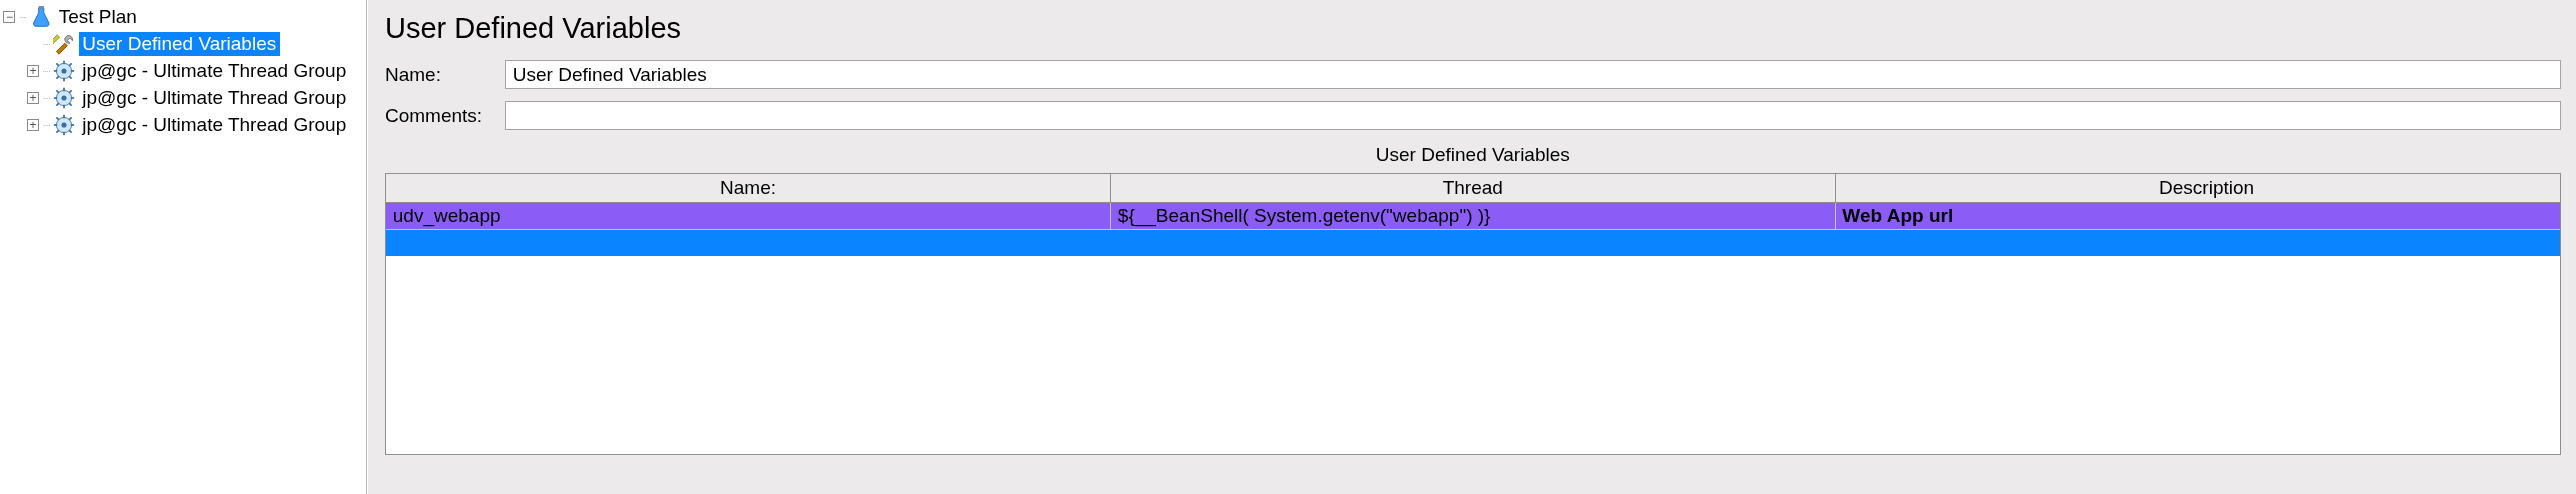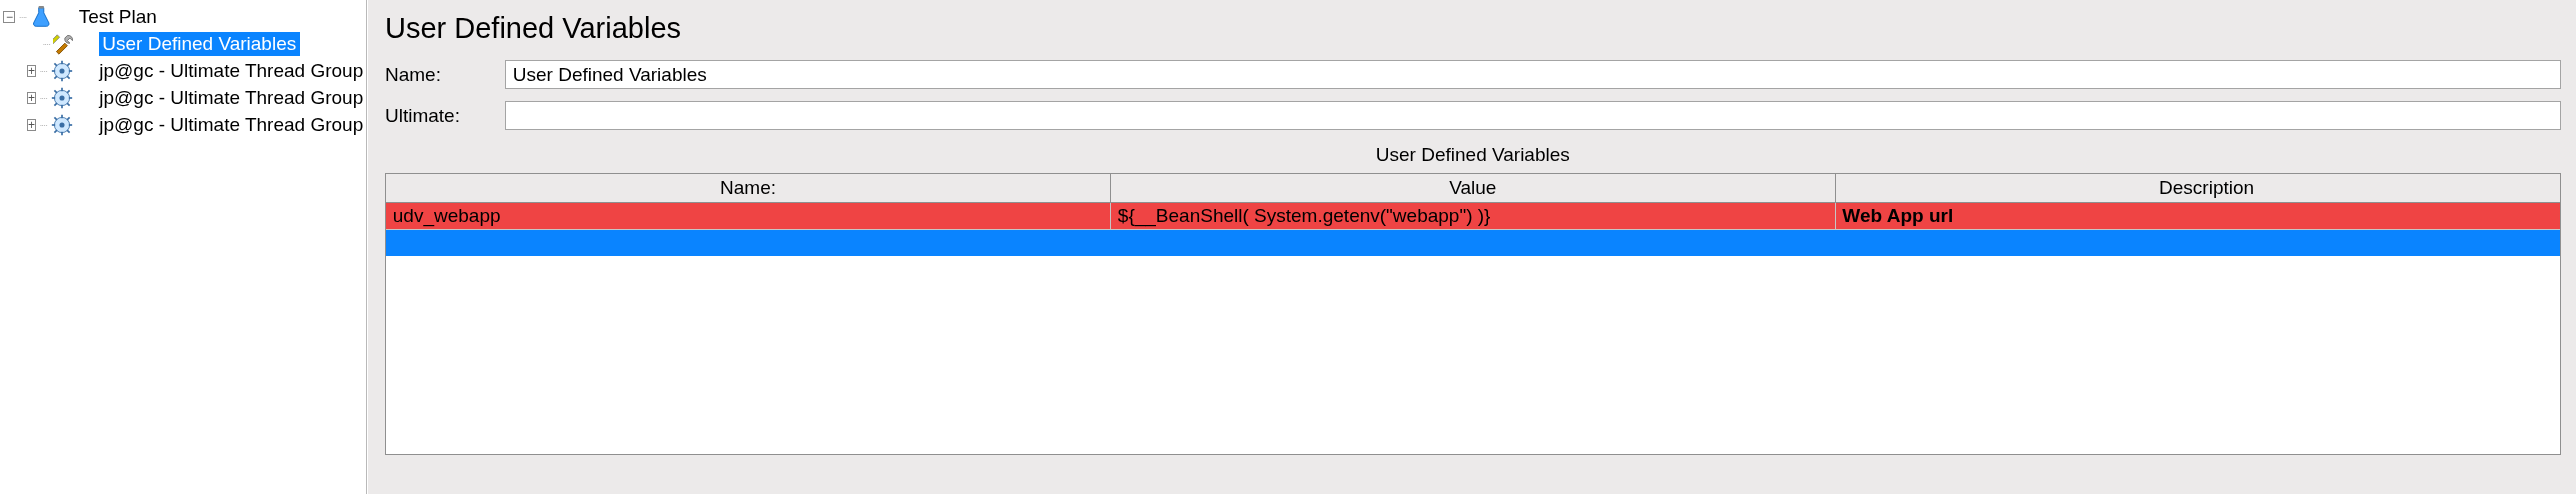--- a/index.html
+++ b/index.html
@@ -61,21 +61,20 @@
   .tree-icon {
     width: 22px; height: 22px;
     margin: 0 3.4px 0 1.7px;
     flex: 0 0 22px;
     display: inline-flex;
     align-items: center;
     justify-content: center;
   }
   .tree-label {
     padding: 0.9px 3.4px;
-    margin-left: 20px;
   }
   .tree-label.sel {
     background: #0a84ff;
     color: #fff;
   }
   
   .tree-row.child { padding-left: 27px; }
 
   
   .main-panel {
@@ -135,21 +134,21 @@
     border-top: none;
     height: 29px;
   }
   table.var-table th:first-child { border-left: none; }
   table.var-table th:last-child { border-right: none; padding-left: 19px; }
   table.var-table td {
     border: 0.9px solid #c6c6c6;
     font-size: 19px;
     padding: 1.7px 6.8px;
     height: 26px;
-    background: #ef4444;
+    background: #8b5cf6;
     overflow: hidden;
     text-overflow: ellipsis;
     white-space: nowrap;
   }
   table.var-table td:first-child { border-left: none; }
   table.var-table td:last-child { border-right: none; font-weight: bold; }
   .sel-row td {
     background: #0a84ff !important;
     border-color: #0a84ff !important;
   }
@@ -256,37 +255,37 @@
     <div class="main-inner">
 
       <div class="main-title">User Defined Variables</div>
 
       <div class="form-row">
         <div class="form-label">Name:</div>
         <input class="form-input" value="User Defined Variables" style="">
       </div>
 
       <div class="form-row">
-        <div class="form-label">Ultimate:</div>
+        <div class="form-label">Comments:</div>
         <input class="form-input" value="" style="">
       </div>
 
       <div class="section-caption">User Defined Variables</div>
 
       <div class="var-table-wrap">
         <table class="var-table">
           <colgroup>
             <col style="width:25%">
             <col style="width:25%">
             <col style="width:25%">
           </colgroup>
           <thead>
             <tr>
               <th>Name:</th>
-              <th>Value</th>
+              <th>Thread</th>
               <th>Description</th>
             </tr>
           </thead>
           <tbody id="var-tbody">
               <tr>
                 <td>udv_webapp</td>
                 <td>${__BeanShell( System.getenv("webapp") )}</td>
                 <td>Web App url</td>
               </tr>
               <tr class="sel-row">

